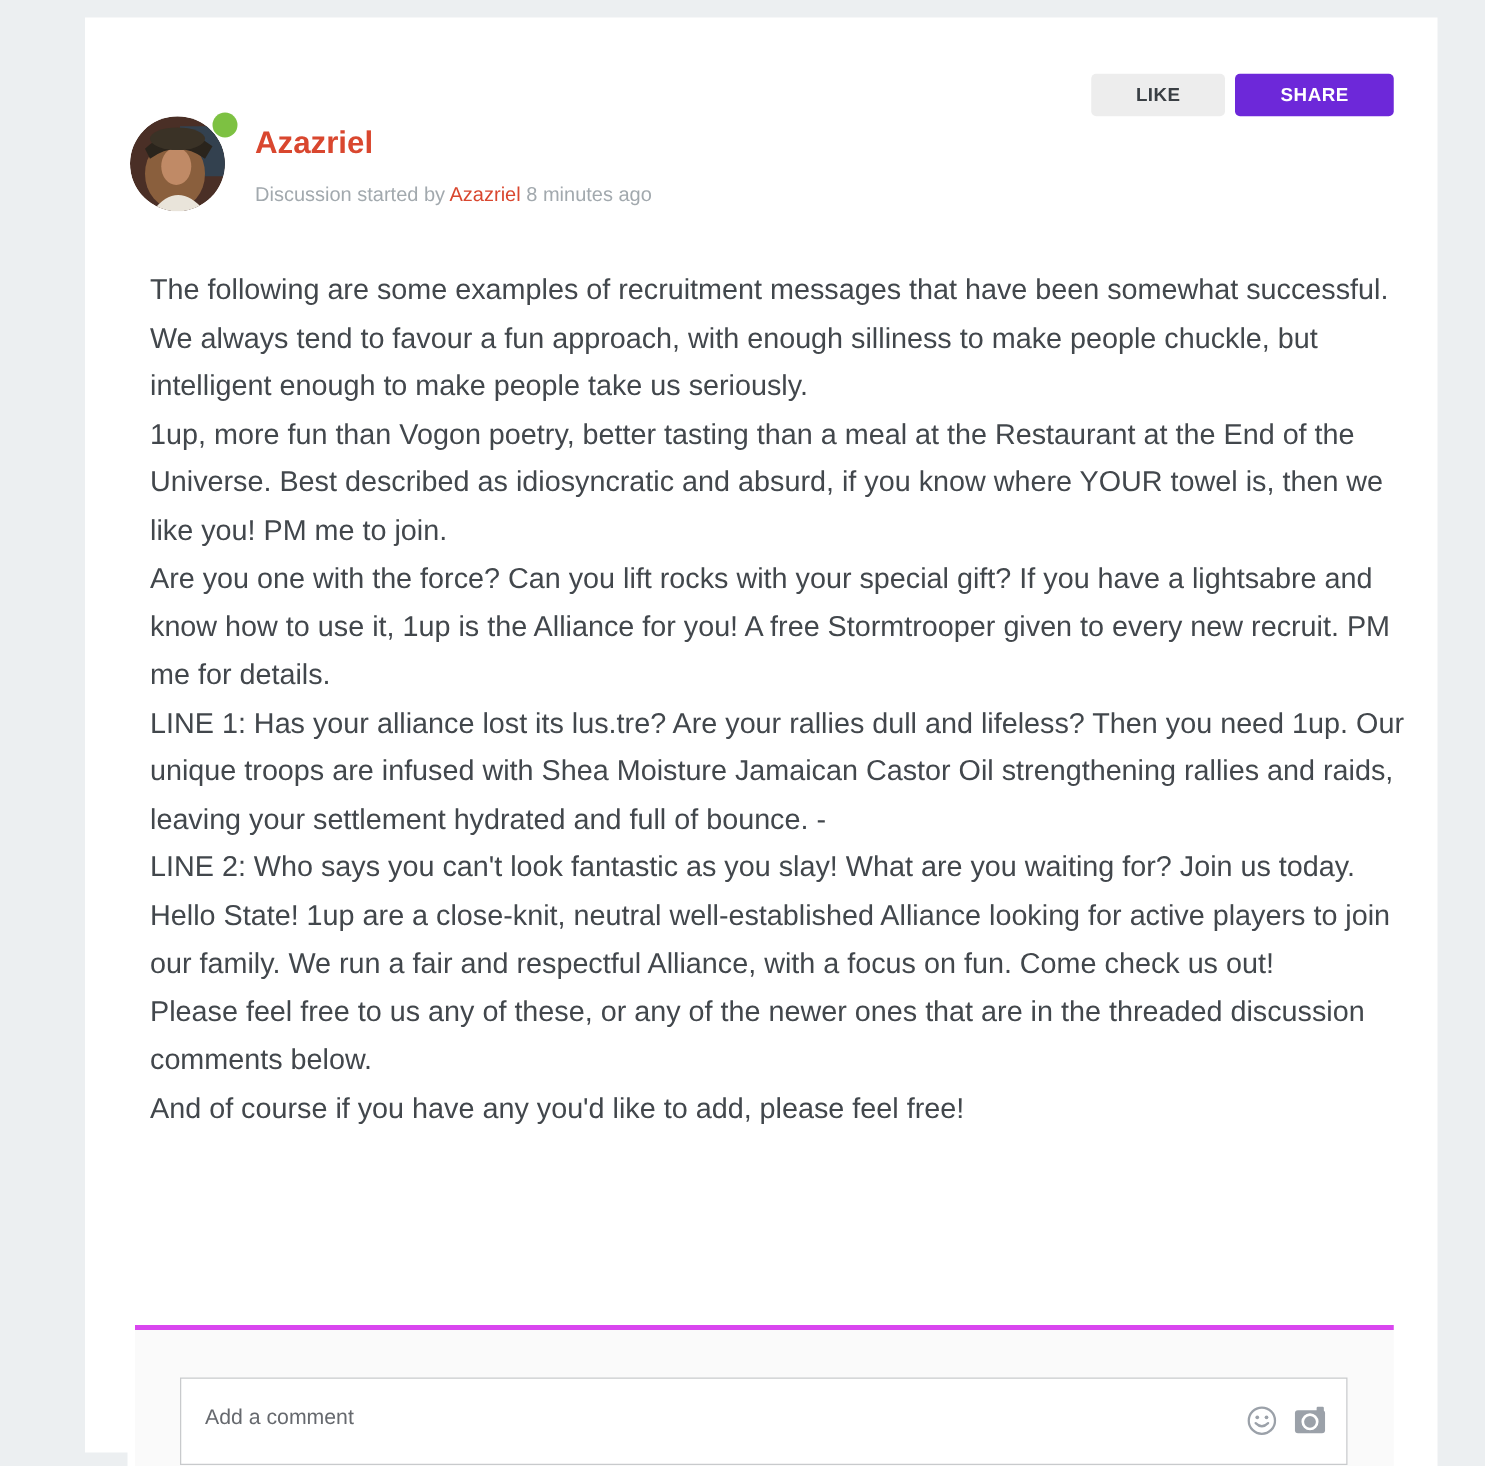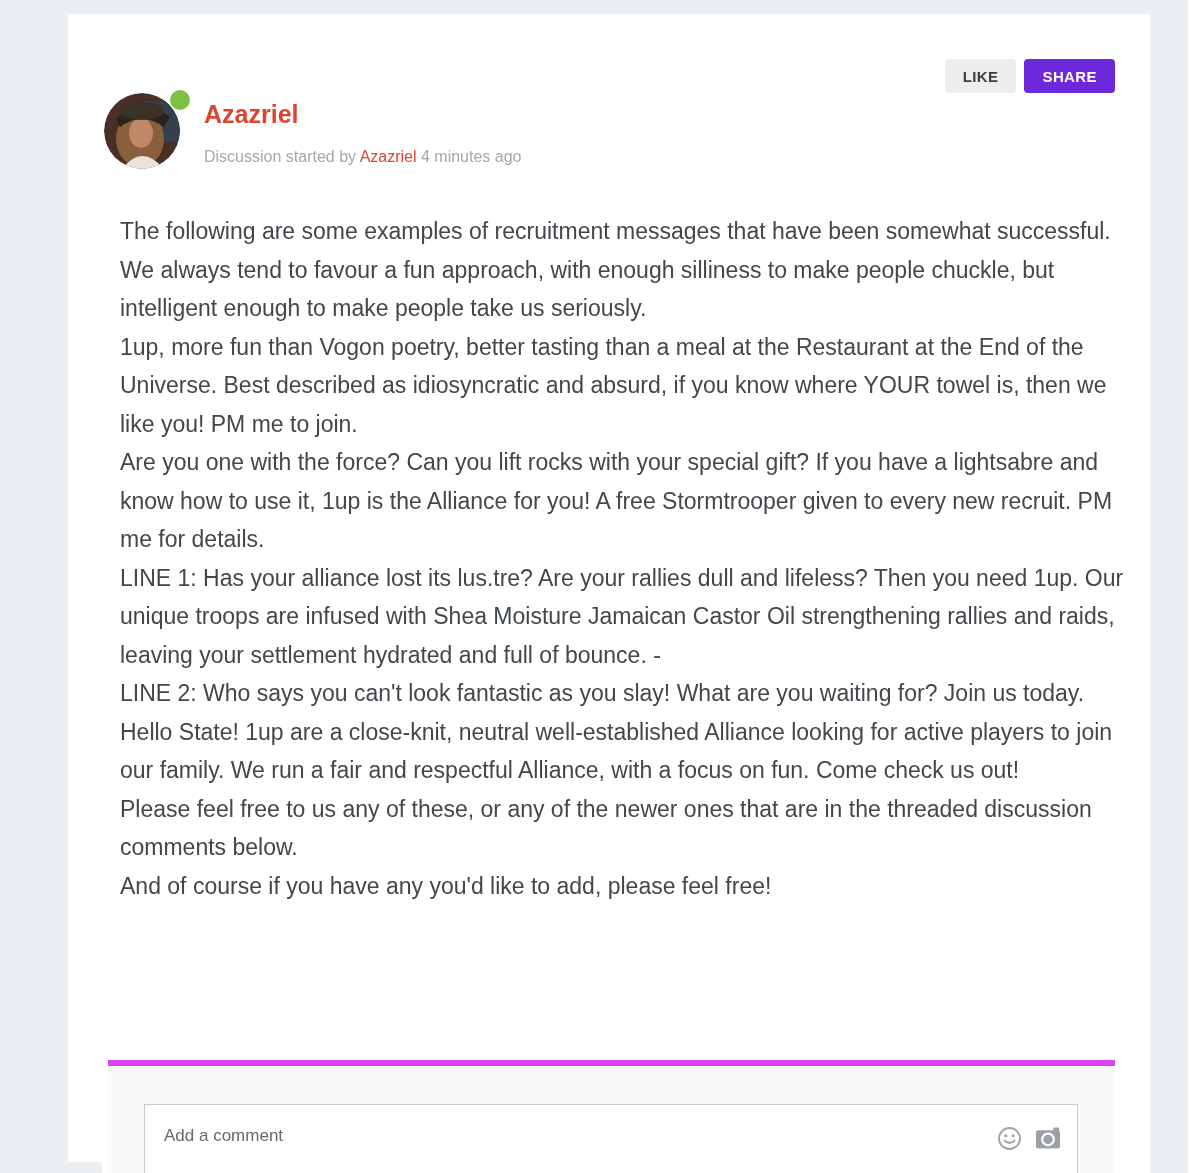--- a/index.html
+++ b/index.html
@@ -12,21 +12,21 @@
   .right-strip{position:absolute;top:0;right:0;width:16px;height:100%;background:#ffffff;}
   .card{
     position:absolute;left:68px;top:14px;width:1082px;height:1159px;
     background:#ffffff;
   }
   .corner-notch{position:absolute;left:68px;top:1162px;width:34px;height:11px;background:#eceff1;}
 
   
   .actions{position:absolute;top:45px;right:35px;display:flex;gap:8px;}
   .btn{
-    border:none;cursor:pointer;height:34px;padding:0 18px;
+    border:none;cursor:pointer;height:34px;padding:0 36px;
     font-family:"Liberation Sans", sans-serif;
     font-size:15px;font-weight:bold;letter-spacing:.4px;border-radius:4px;
   }
   .btn.like{background:#ededed;color:#3a3f44;}
   .btn.share{background:#6d28d9;color:#ffffff;}
 
   
   .avatar-wrap{position:absolute;left:36px;top:79px;width:76px;height:76px;}
   .avatar{width:76px;height:76px;border-radius:50%;overflow:hidden;display:block;cursor:pointer;}
   .online-dot{position:absolute;left:66px;top:-3px;width:20px;height:20px;border-radius:50%;background:#7dc142;}
@@ -40,21 +40,21 @@
   
   .post-body{
     position:absolute;left:52px;top:198px;width:1010px;
     font-size:23px;line-height:38.5px;color:#42474c;
   }
   .post-body p{margin:0;padding:0;}
 
   
   .comment-section{
     position:absolute;left:40px;top:1046px;width:1007px;height:113px;
-    background:#fafafa;border-top:6px solid #d946ef;box-sizing:border-box;
+    background:#fafafa;border-top:4px solid #d946ef;box-sizing:border-box;
   }
   .comment-box{
     position:absolute;left:36px;top:38px;width:934px;height:70px;
     background:#ffffff;border:1px solid #c8cacc;box-sizing:border-box;
   }
   .comment-input{
     width:100%;height:100%;box-sizing:border-box;border:none;outline:none;resize:none;
     background:transparent;padding:21px 90px 10px 19px;
     font-family:"Liberation Sans", sans-serif;font-size:17px;color:#42474c;
   }
@@ -92,21 +92,21 @@
       </svg>
     </span>
     <span class="online-dot"></span>
   </div>
 
   <div class="username">Azazriel</div>
 
   <div class="byline">
     <span>Discussion started by</span>
     <span class="author">Azazriel</span>
-    <span>4 minutes ago</span>
+    <span>8 minutes ago</span>
   </div>
 
   <div class="post-body">
     <p>The following are some examples of recruitment messages that have been somewhat successful. We always tend to favour a fun approach, with enough silliness to make people chuckle, but intelligent enough to make people take us seriously.</p>
     <p>1up, more fun than Vogon poetry, better tasting than a meal at the Restaurant at the End of the Universe. Best described as idiosyncratic and absurd, if you know where YOUR towel is, then we like you! PM me to join.</p>
     <p>Are you one with the force? Can you lift rocks with your special gift? If you have a lightsabre and know how to use it, 1up is the Alliance for you! A free Stormtrooper given to every new recruit. PM me for details.</p>
     <p>LINE 1: Has your alliance lost its lus.tre? Are your rallies dull and lifeless? Then you need 1up. Our unique troops are infused with Shea Moisture Jamaican Castor Oil strengthening rallies and raids, leaving your settlement hydrated and full of bounce. -</p>
     <p>LINE 2: Who says you can't look fantastic as you slay! What are you waiting for? Join us today.</p>
     <p>Hello State! 1up are a close-knit, neutral well-established Alliance looking for active players to join our family. We run a fair and respectful Alliance, with a focus on fun. Come check us out!</p>
     <p>Please feel free to us any of these, or any of the newer ones that are in the threaded discussion comments below.</p>

